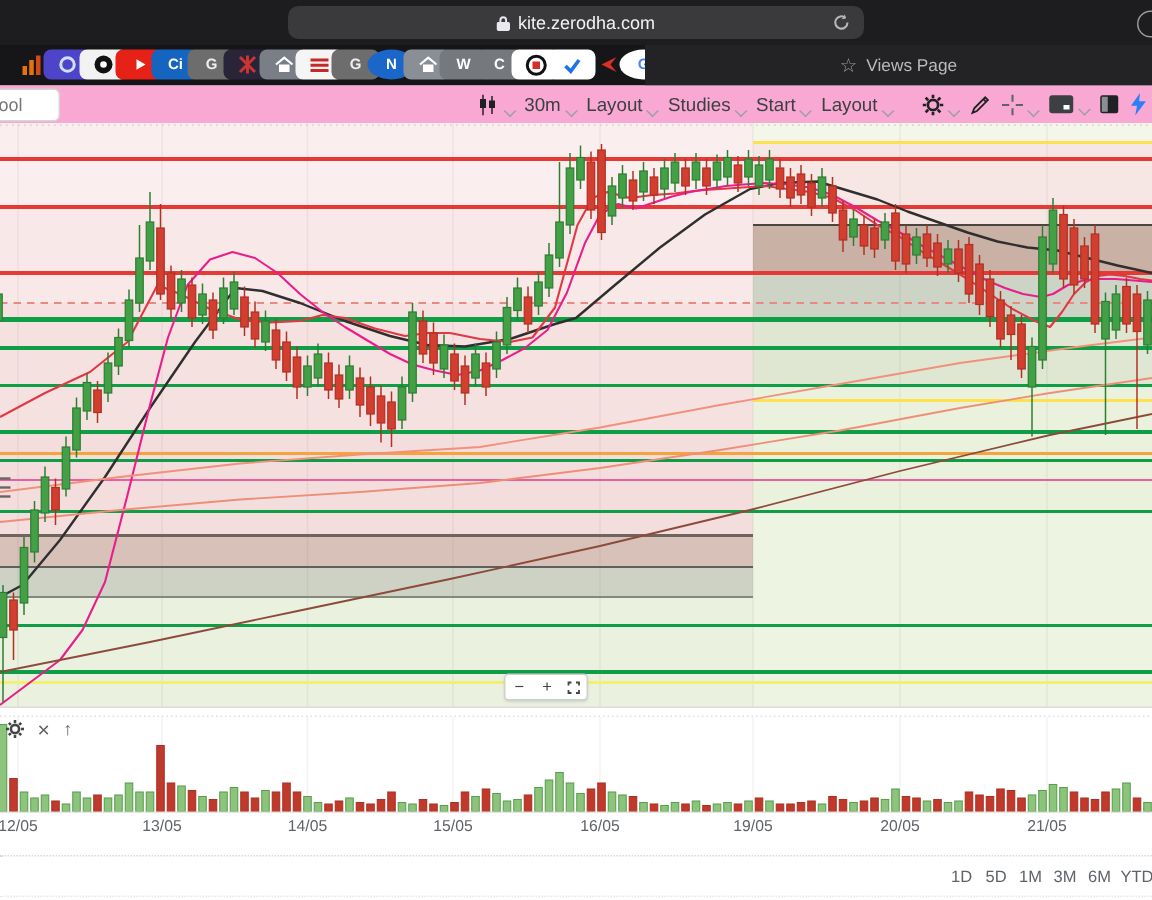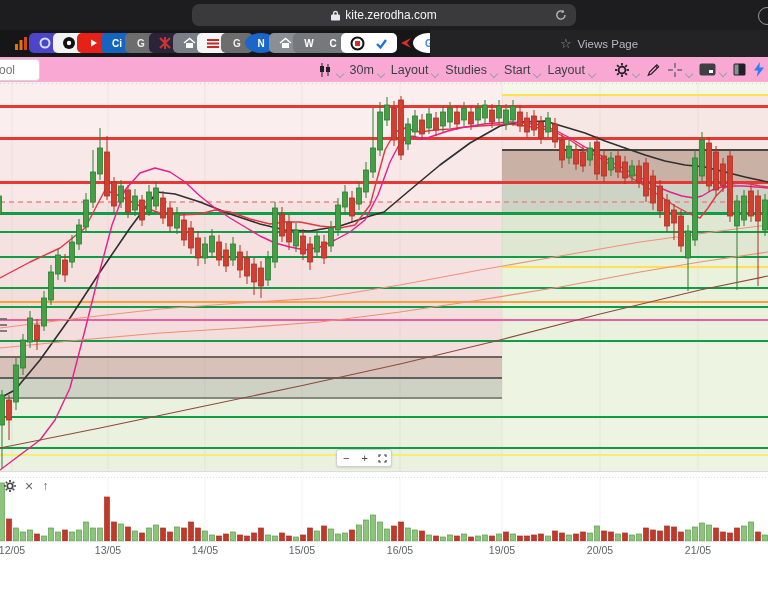--- a/index.html
+++ b/index.html
@@ -671,14 +671,22 @@
             <line x1="10.2" y1="10.2" x2="11.8" y2="11.8"></line>
             <line x1="2.2" y1="11.8" x2="3.8" y2="10.2"></line>
             <line x1="10.2" y1="3.8" x2="11.8" y2="2.2"></line>
           </g>
         </svg>
       <span style="font-size:14px;">×</span>
       <span>↑</span>
     </div>
   </div>
 
+  <div class="footer">
+    <span class="range" style="left: 641px;">1D</span>
+    <span class="range" style="left: 664px;">5D</span>
+    <span class="range" style="left: 687px;">1M</span>
+    <span class="range" style="left: 710px;">3M</span>
+    <span class="range" style="left: 733px;">6M</span>
+    <span class="range" style="left: 758px;">YTD</span>
+  </div>
 
 </div>
 
 </body></html>

